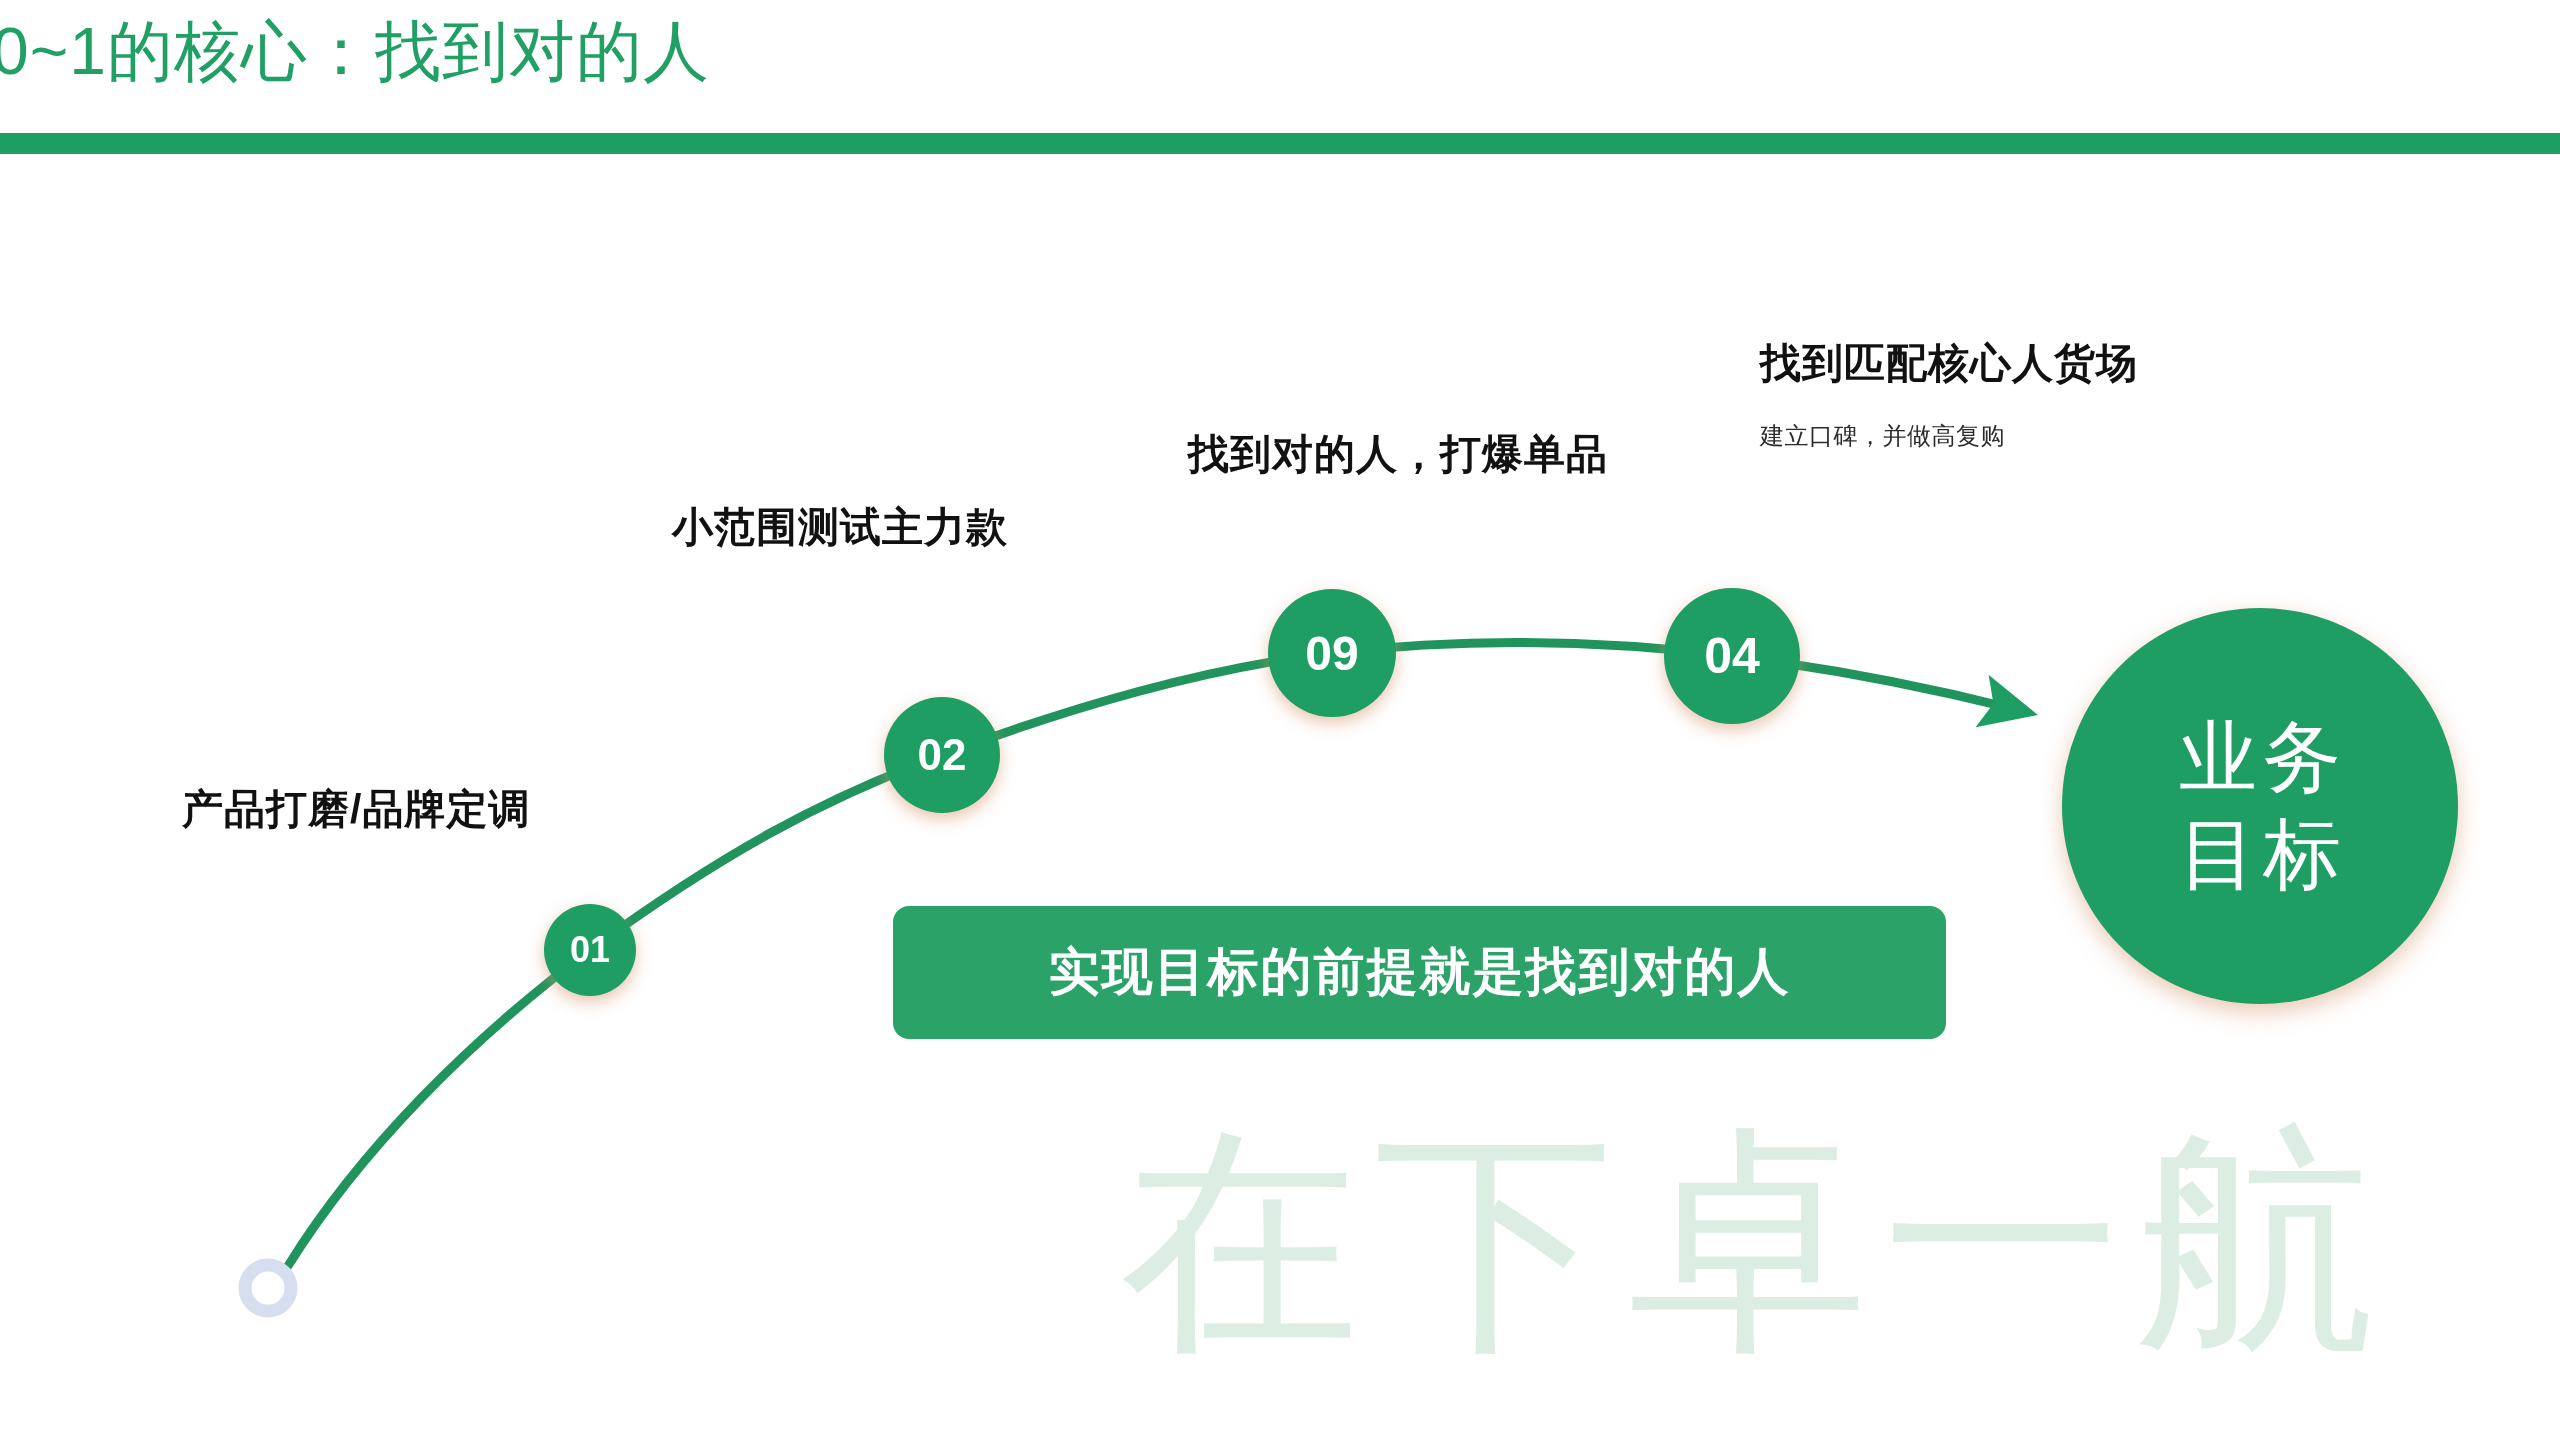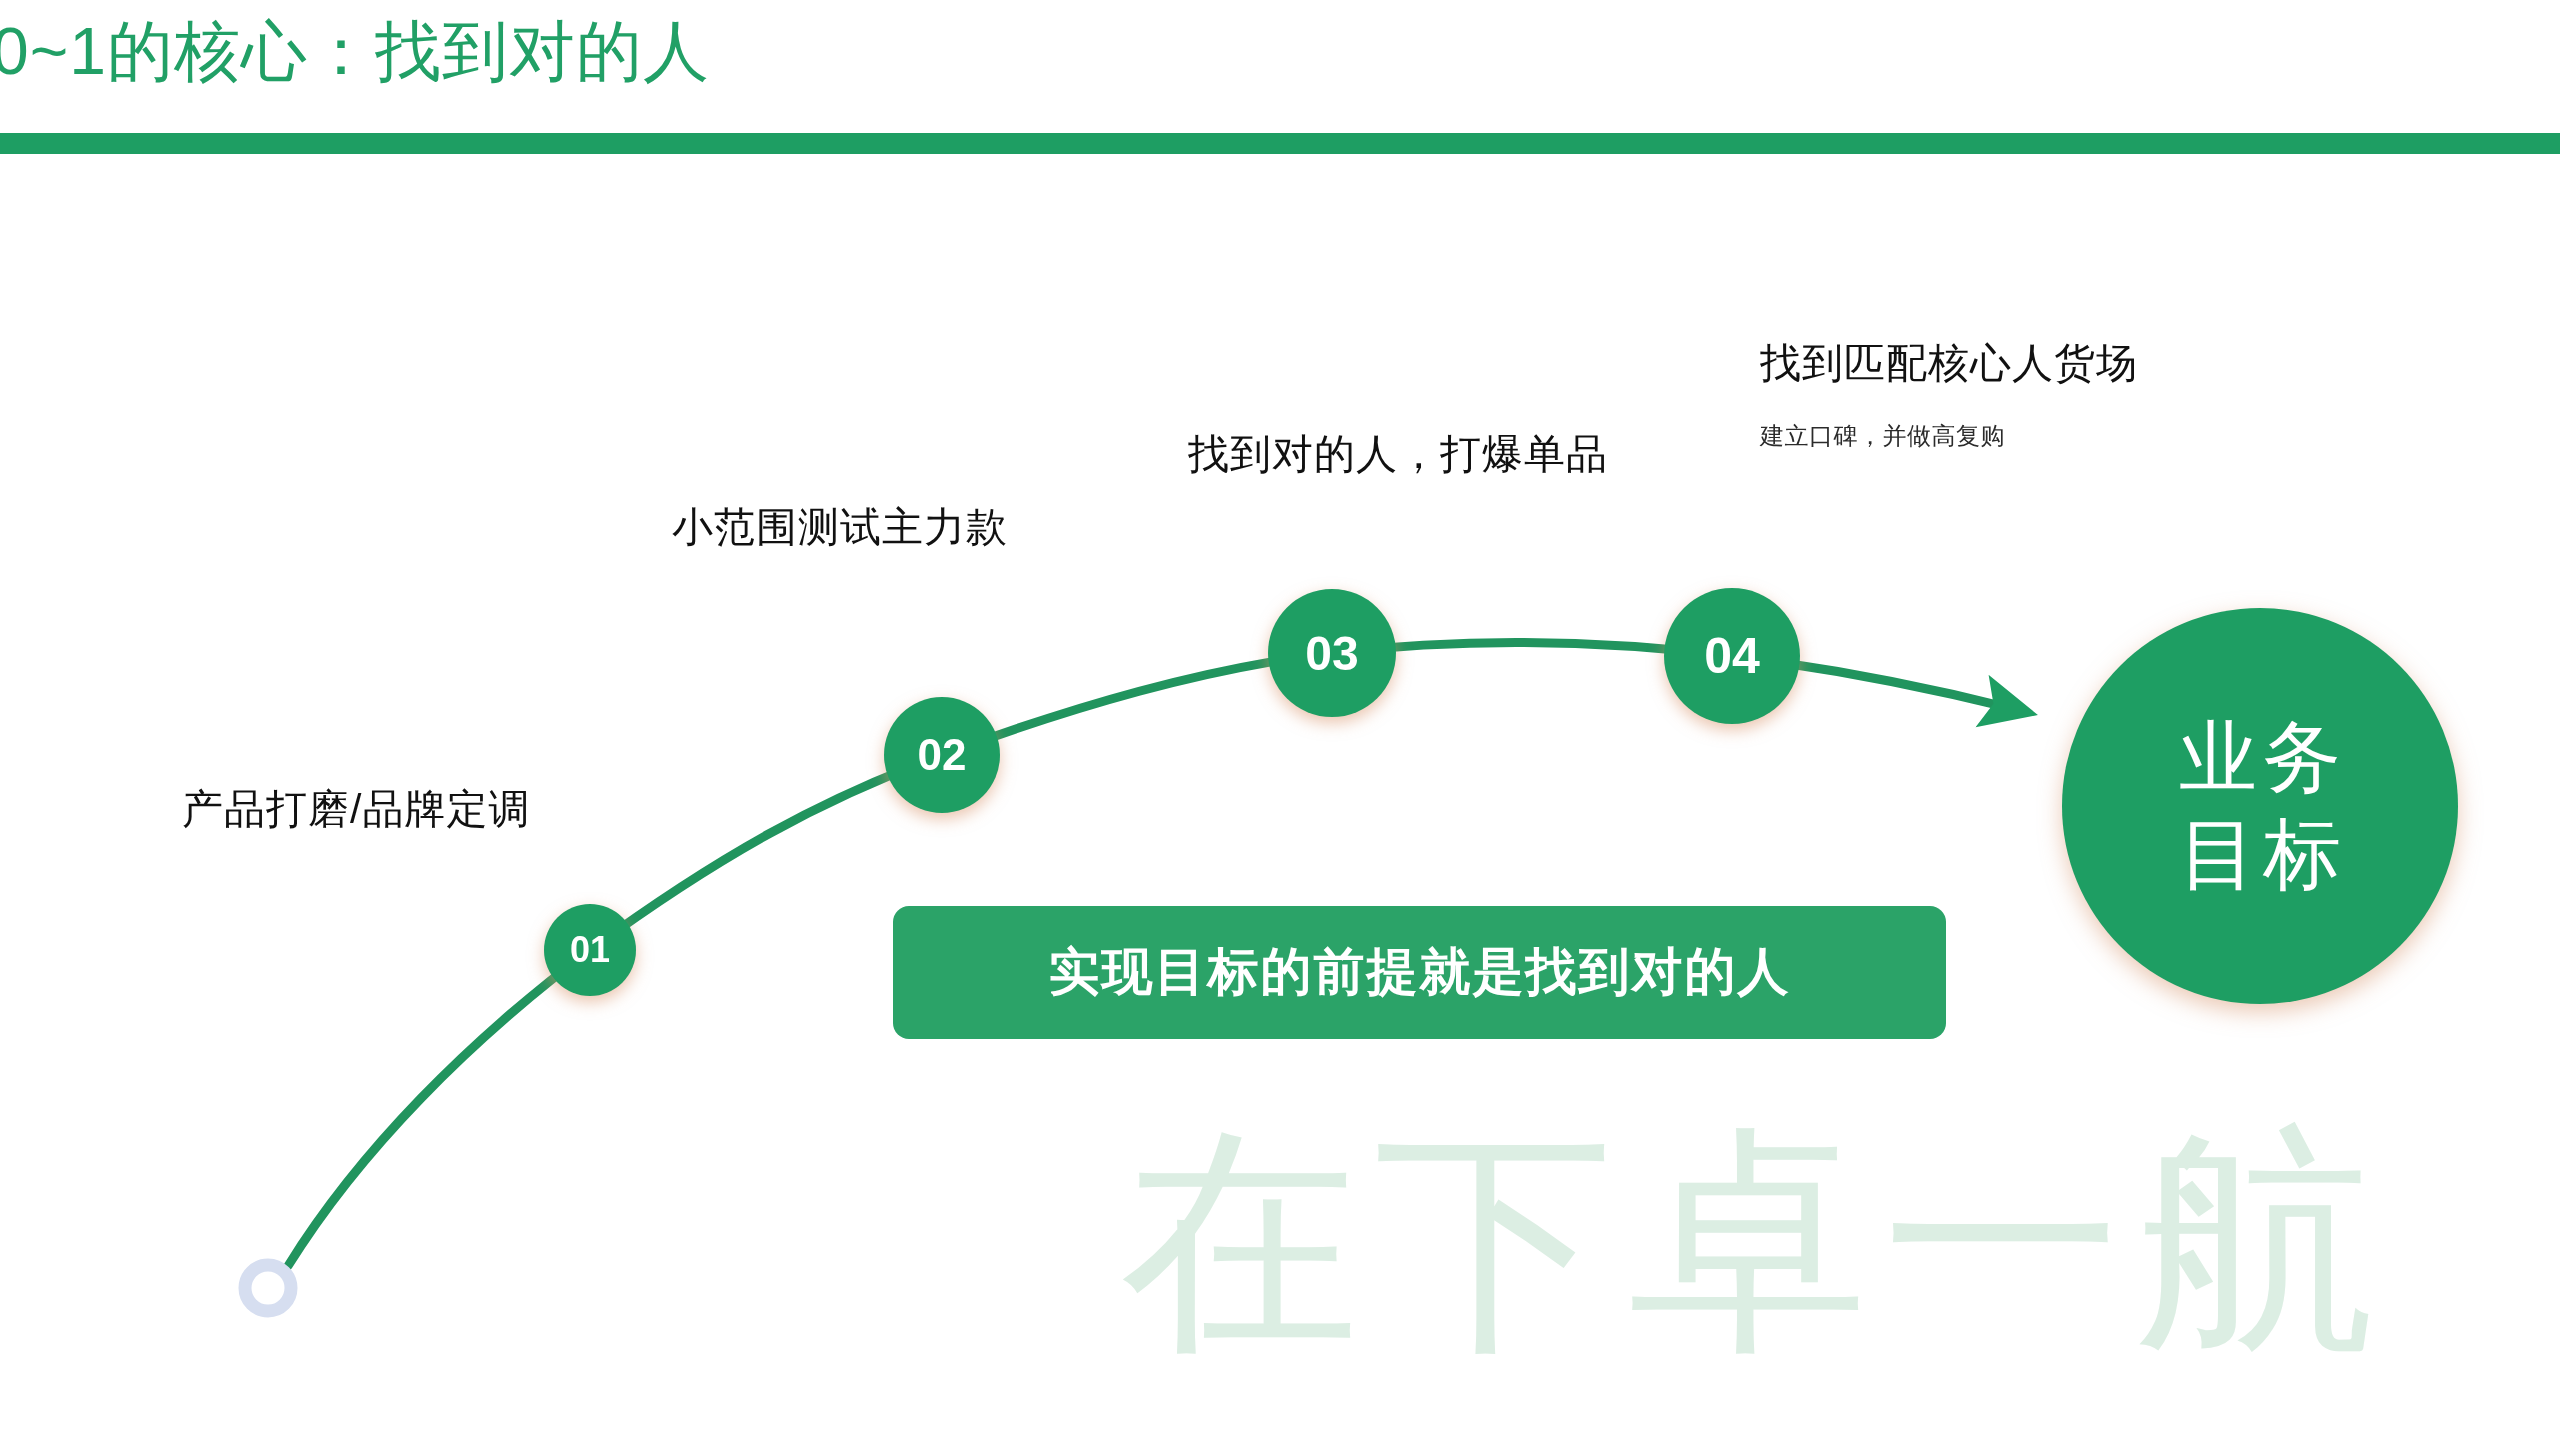--- a/index.html
+++ b/index.html
@@ -76,21 +76,21 @@
   }
   .step-node.n01 { left: 544px; top: 904px;  width: 92px;  height: 92px;  font-size: 36px; }
   .step-node.n02 { left: 884px; top: 697px;  width: 116px; height: 116px; font-size: 44px; justify-content: center; }
   .step-node.n03 { left: 1268px; top: 589px; width: 128px; height: 128px; font-size: 48px; }
   .step-node.n04 { left: 1664px; top: 588px; width: 136px; height: 136px; font-size: 50px; }
 
   
   .step-label { position: absolute; }
   .step-title {
     font-size: 41px;
-    font-weight: normal;
+    font-weight: bold;
     color: #111111;
     white-space: nowrap;
     letter-spacing: 1px;
   }
   .step-desc {
     margin-top: 22px;
     font-size: 25px;
     font-weight: 400;
     color: #2B2B2B;
     line-height: 1.75;
@@ -187,21 +187,21 @@
     <div class="step-title">小范围测试主力款</div>
   </div>
   <div class="step-node n02">
     <span>02</span>
   </div>
 
   <div class="step-label" id="label-03">
     <div class="step-title">找到对的人，打爆单品</div>
   </div>
   <div class="step-node n03">
-    <span>03</span>
+    <span>09</span>
   </div>
 
   <div class="step-label" id="label-04">
     <div class="step-title">找到匹配核心人货场</div>
     <div class="step-desc">建立口碑，并做高复购</div>
   </div>
   <div class="step-node n04">
     <span>04</span>
   </div>
 

